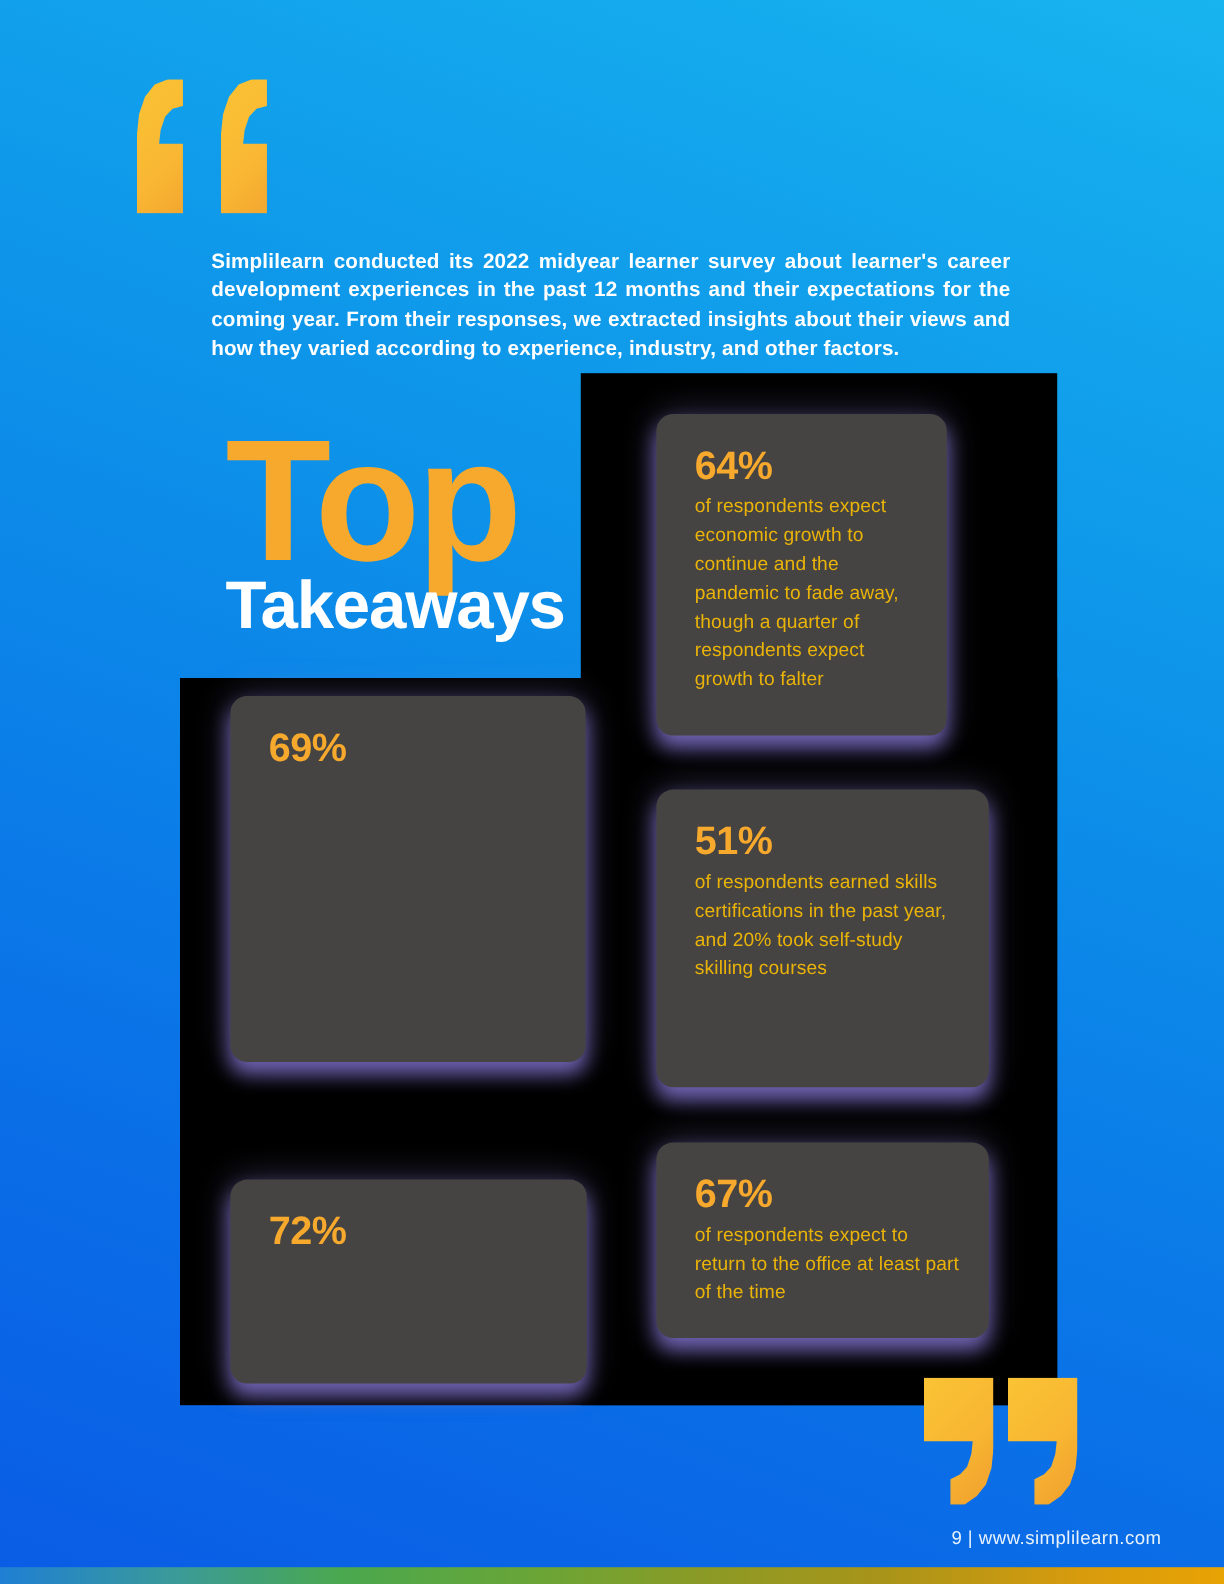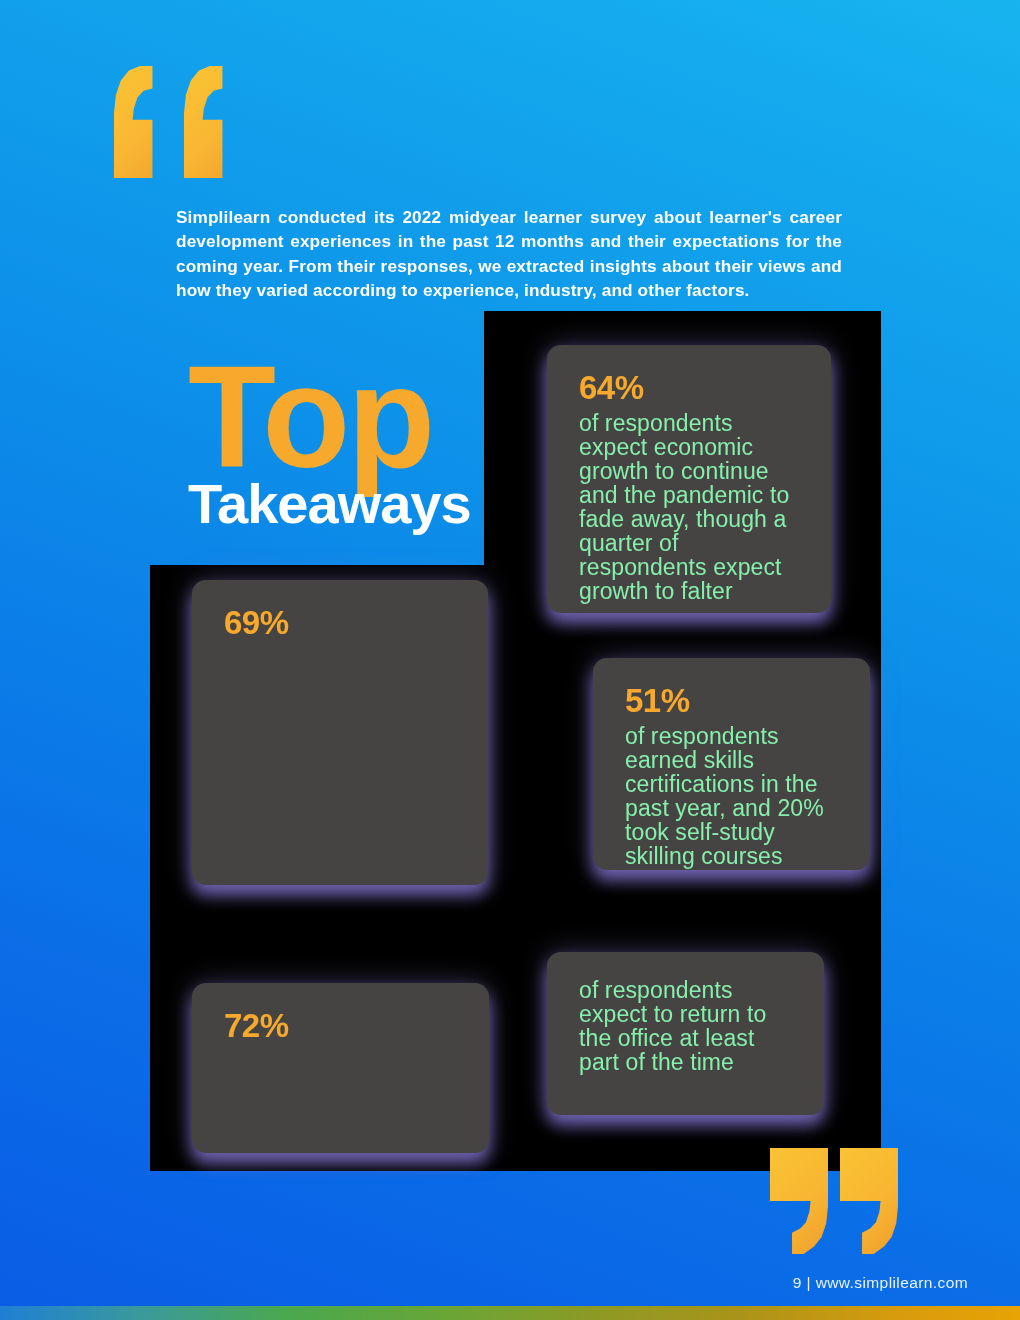--- a/index.html
+++ b/index.html
@@ -138,29 +138,29 @@
     display: block;
     color: #f6a92c;
     font-size: 33px;
     font-weight: bold;
     line-height: 1.05;
     margin-bottom: 5px;
     letter-spacing: -0.5px;
   }
   .card .desc {
     display: block;
-    color: #86efac;
-    font-size: 23px;
+    color: #eab308;
+    font-size: 16px;
     line-height: 24px;
     letter-spacing: 0.1px;
   }
 
-  #card-64 { left: 547px; top: 345px; width: 284px; height: 268px; }
+  #card-64 { left: 547px; top: 345px; width: 242px; height: 268px; }
   #card-69 { left: 192px; top: 580px; width: 296px; height: 305px; }
-  #card-51 { left: 547px; top: 658px; width: 277px; height: 212px; margin-left: 46px; }
+  #card-51 { left: 547px; top: 658px; width: 277px; height: 248px; }
   #card-72 { left: 192px; top: 983px; width: 297px; height: 170px; }
   #card-67 { left: 547px; top: 952px; width: 277px; height: 163px; }
 
   
   .footer-text {
     position: absolute;
     right: 52px;
     bottom: 28px;
     color: #eaf3fb;
     font-size: 15.5px;
@@ -218,20 +218,21 @@
   <div class="card" id="card-51">
     <span class="pct">51%</span>
     <span class="desc">of respondents earned skills certifications in the past year, and 20% took self-study skilling courses</span>
   </div>
 
   <div class="card" id="card-72">
     <span class="pct">72%</span>
   </div>
 
   <div class="card" id="card-67">
+    <span class="pct">67%</span>
     <span class="desc">of respondents expect to return to the office at least part of the time</span>
   </div>
 
   <div class="quote-close">
     <span class="qm a"></span>
     <span class="qm b"></span>
   </div>
 
   <div class="footer-text">9 | www.simplilearn.com</div>
 

